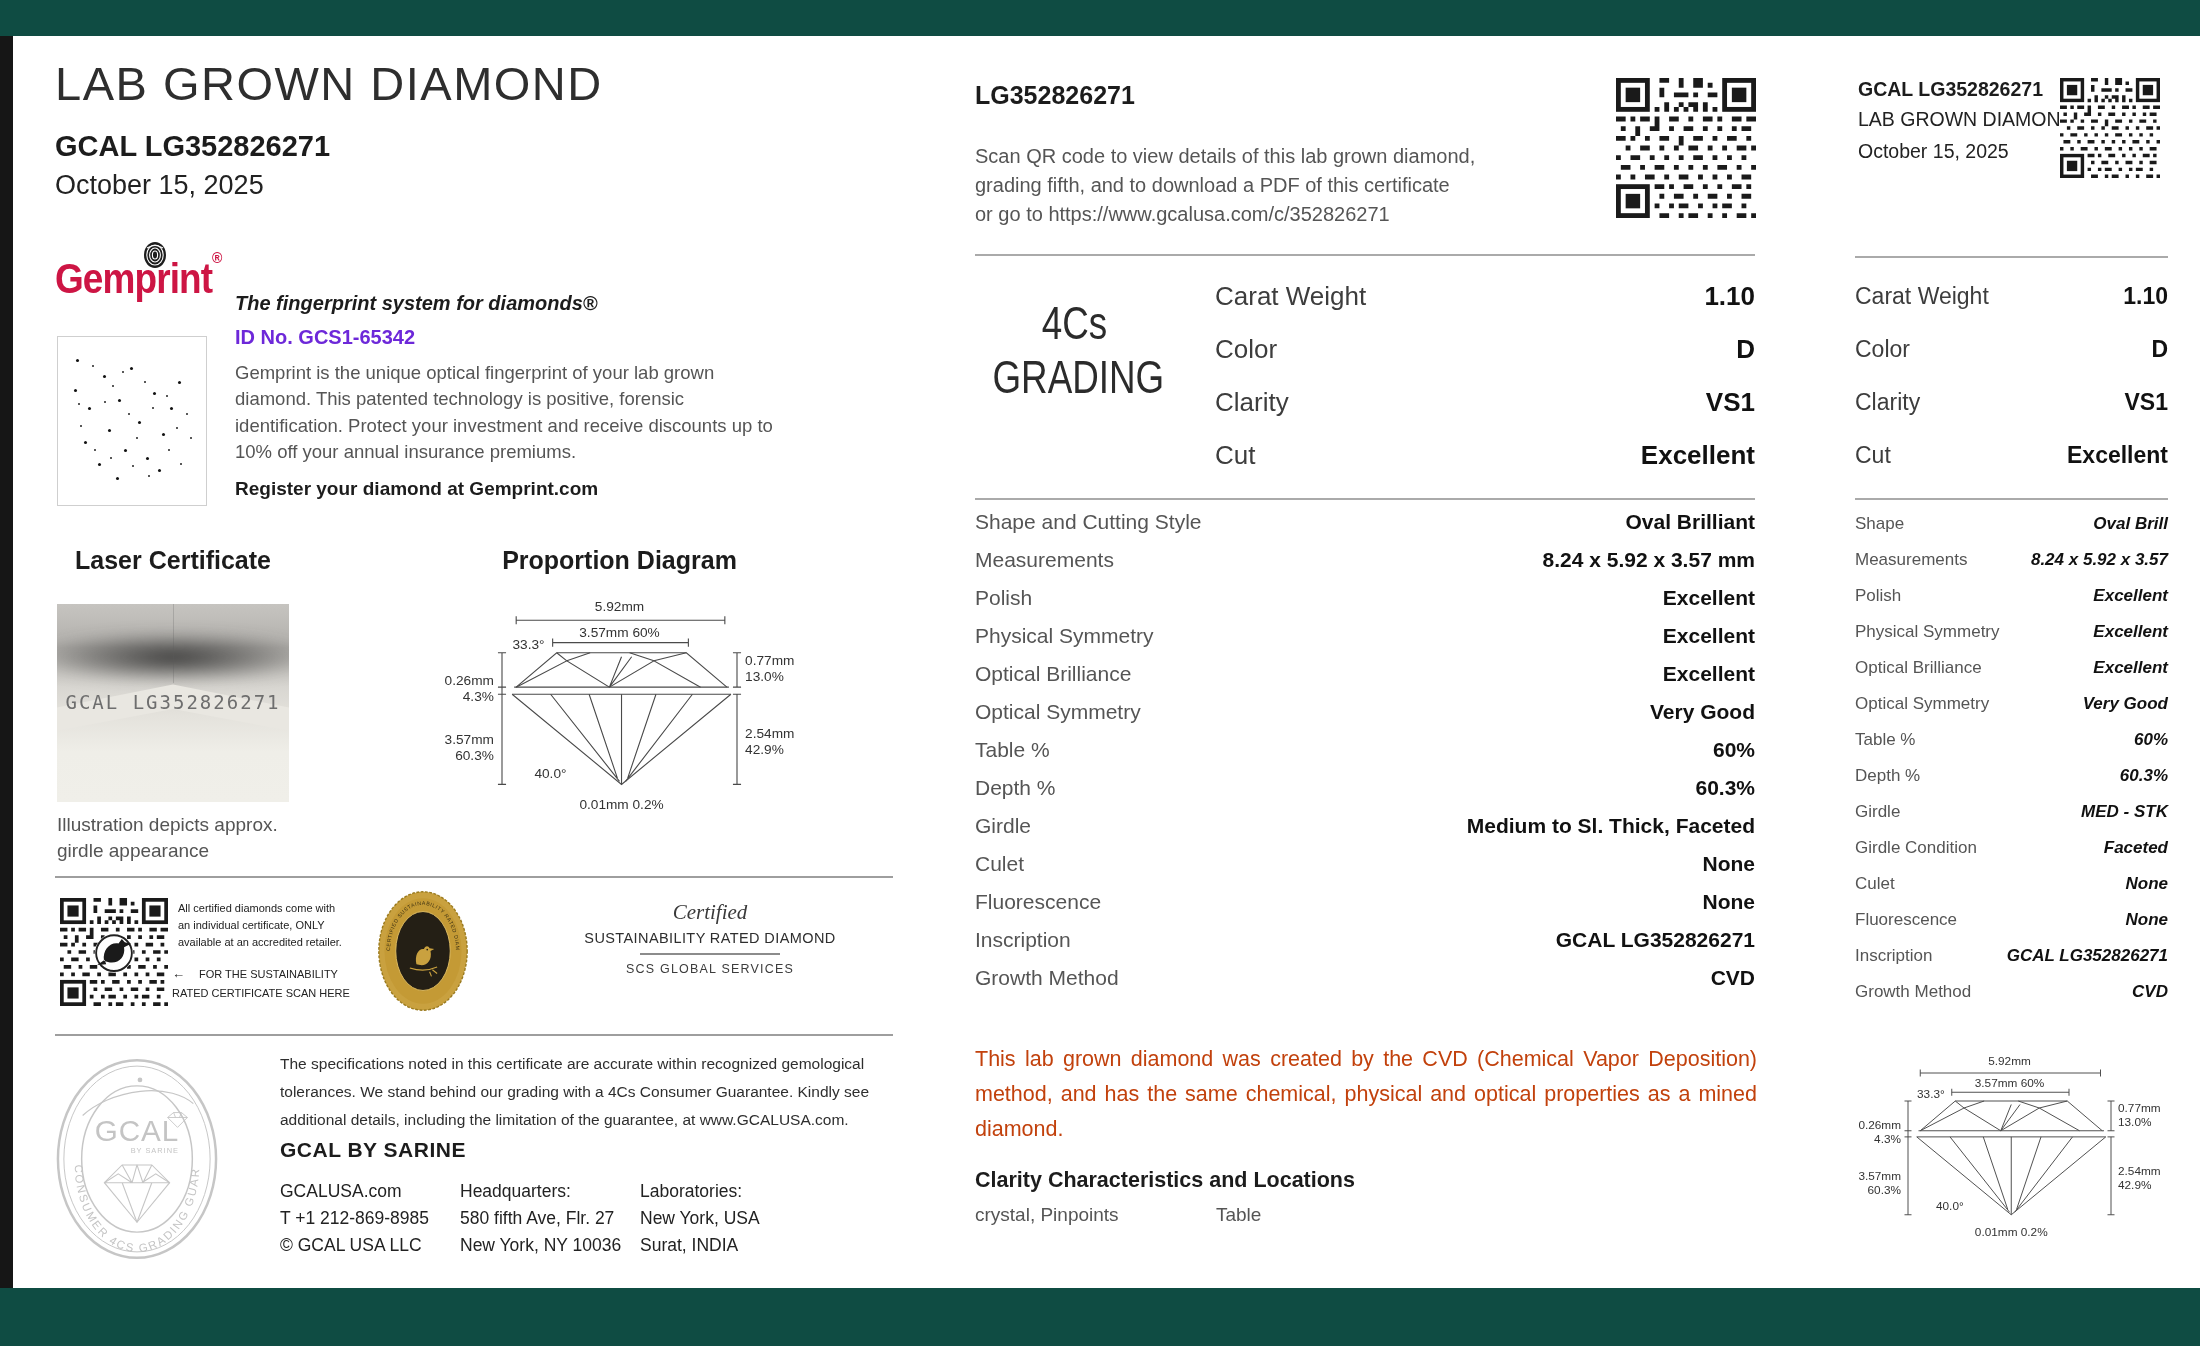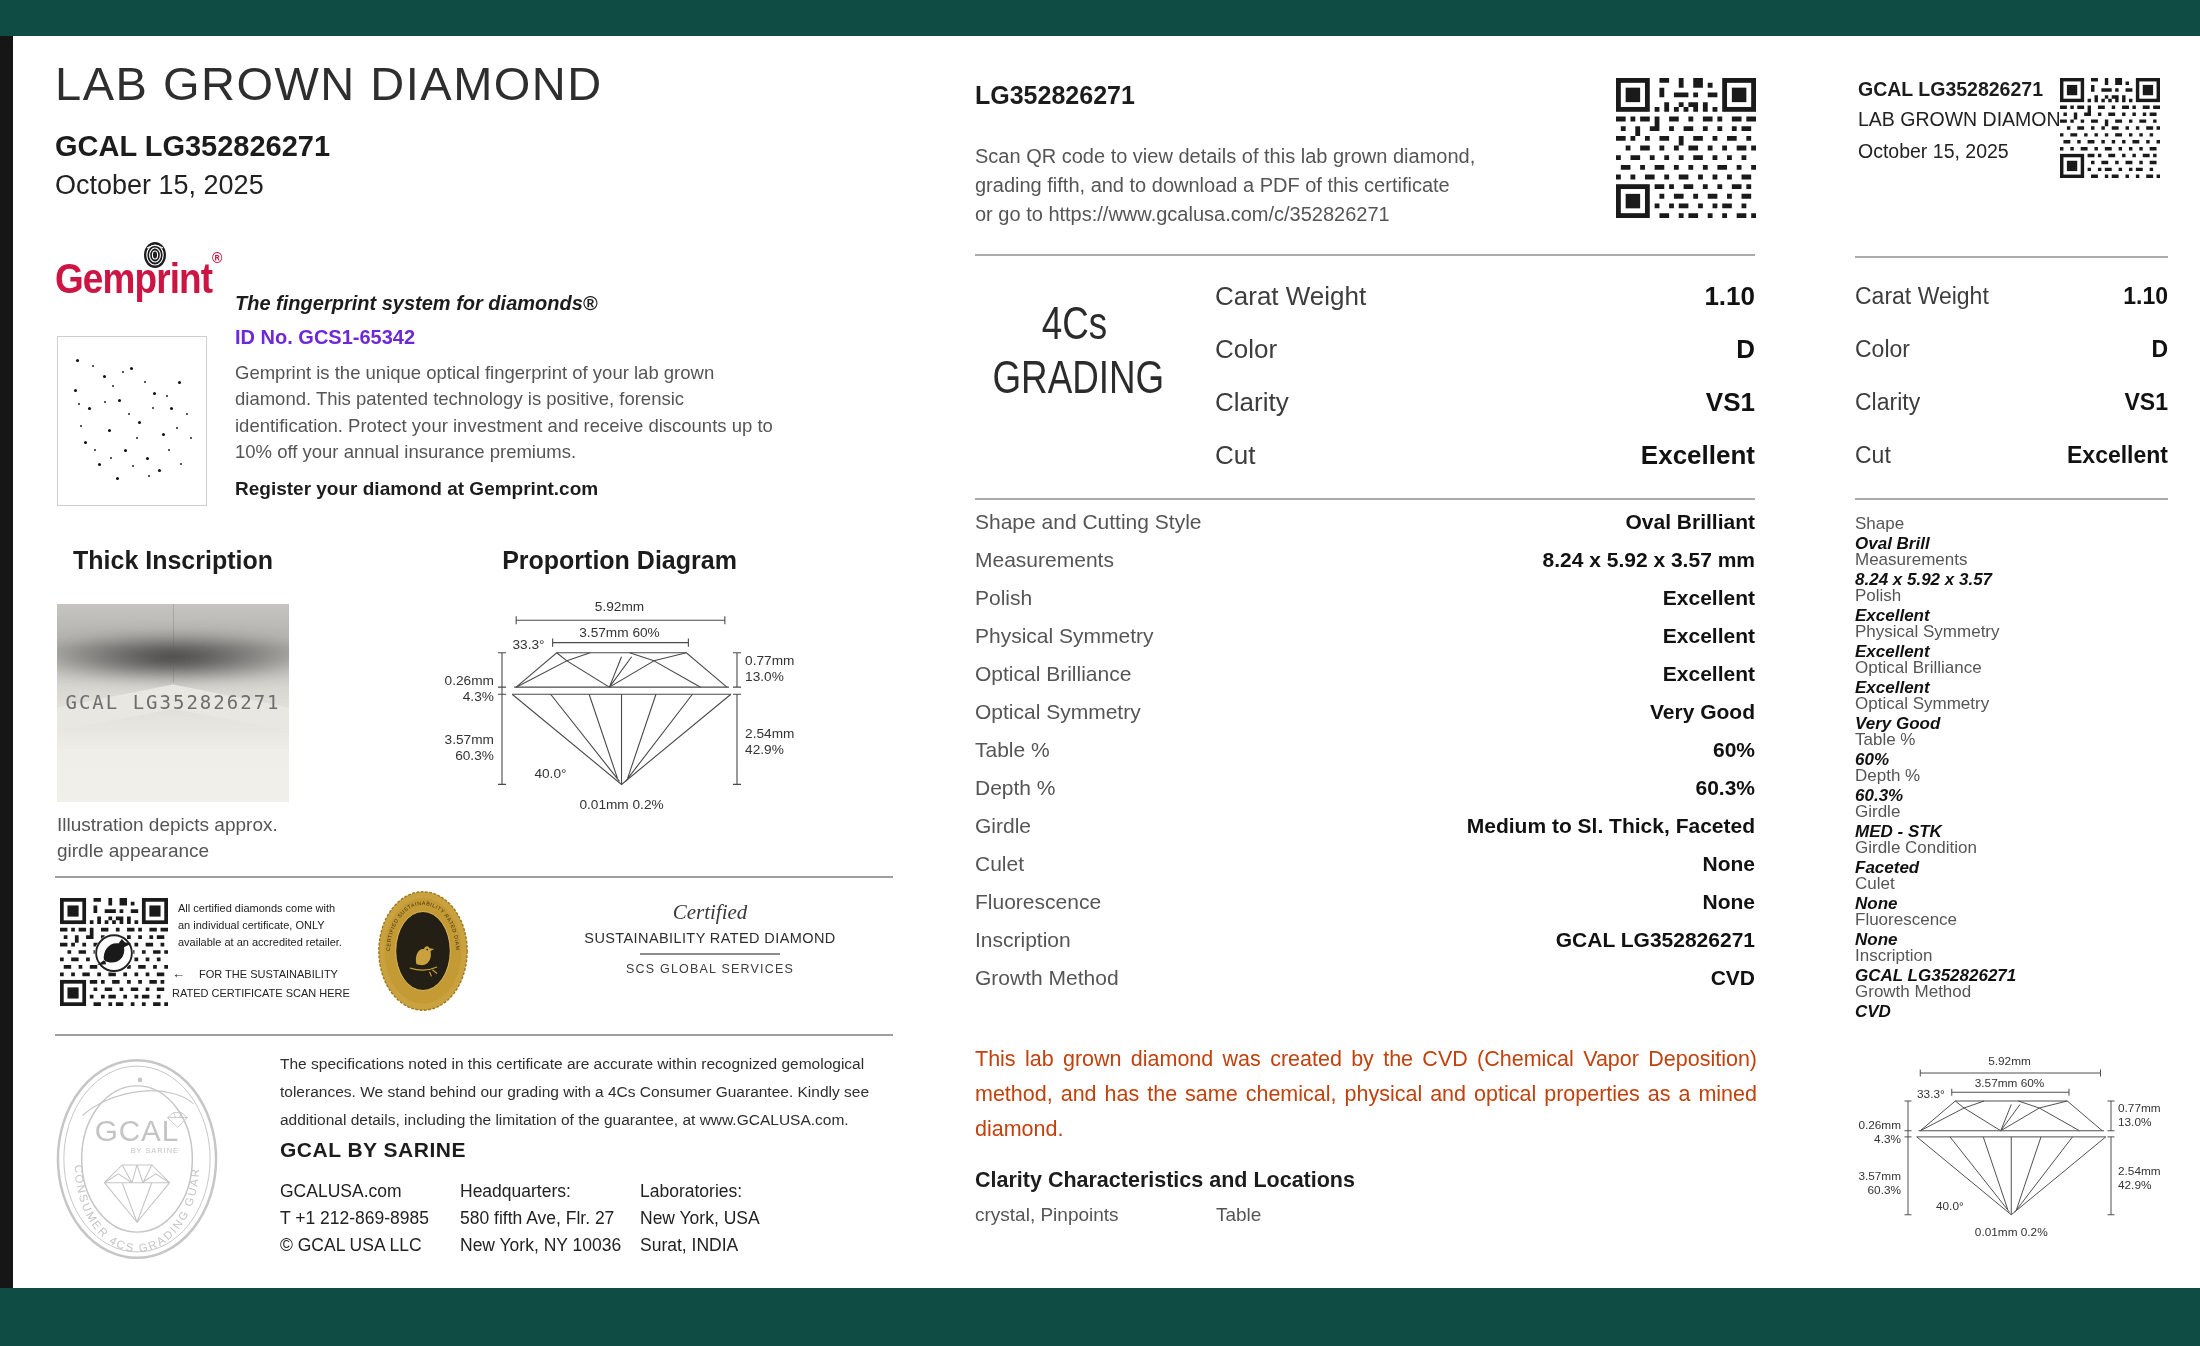--- a/index.html
+++ b/index.html
@@ -94,21 +94,21 @@
   
   .r-cert { left:1858px; top:78px; font-size:19.5px; font-weight:bold; color:#1c1c1c; }
   .r-prod { left:1858px; top:108px; font-size:19.5px; color:#222; }
   .r-date { left:1858px; top:140px; font-size:19.5px; color:#222; }
   .r-qr { left:2060px; top:78px; width:100px; height:100px; }
   .r-grading { left:1855px; top:270px; width:313px; }
   .rg-row { display:flex; justify-content:space-between; align-items:center; height:53px; }
   .rg-row .lbl { font-size:23px; color:#3d3d3d; }
   .rg-row .val { font-size:23px; font-weight:bold; color:#111; }
   .r-details { left:1855px; top:514px; width:313px; }
-  .rd-row { display:flex; justify-content:space-between; align-items:baseline; height:36px;flex-direction:column; }
+  .rd-row { display:flex; justify-content:space-between; align-items:baseline; height:36px; }
   .rd-row .lbl { font-size:17px; color:#555; }
   .rd-row .val { font-size:17px; font-weight:bold; color:#111;font-style:italic; }
 
   svg text { font-family:"Liberation Sans","DejaVu Sans",sans-serif; }
 </style>
 </head>
 <body>
 
 <svg width="0" height="0" style="position:absolute" aria-hidden="true">
   <defs>
@@ -187,21 +187,21 @@
   </svg>
   <div class="abs gp-tagline">The fingerprint system for diamonds®</div>
   <div class="abs gp-id">ID No. GCS1-65342</div>
   <div class="abs gp-body">Gemprint is the unique optical fingerprint of your lab grown diamond. This patented technology is positive, forensic identification. Protect your investment and receive discounts up to 10% off your annual insurance premiums.</div>
   <div class="abs gp-register">Register your diamond at Gemprint.com</div>
   <div class="abs speckle-box">
     <div class="speck3"></div>
     <div class="speck2"></div>
   </div>
 
-  <div class="abs laser-head">Thick Inscription</div>
+  <div class="abs laser-head">Laser Certificate</div>
   <div class="abs prop-head">Proportion Diagram</div>
   <div class="abs laser-photo">
     <div class="lp-shadow"></div>
     <div class="lp-band"></div>
     <div class="lp-seam"></div>
     <div class="lp-text">GCAL LG352826271</div>
   </div>
   <div class="abs laser-cap">
     <div>Illustration depicts approx.</div>
     <div>girdle appearance</div>

